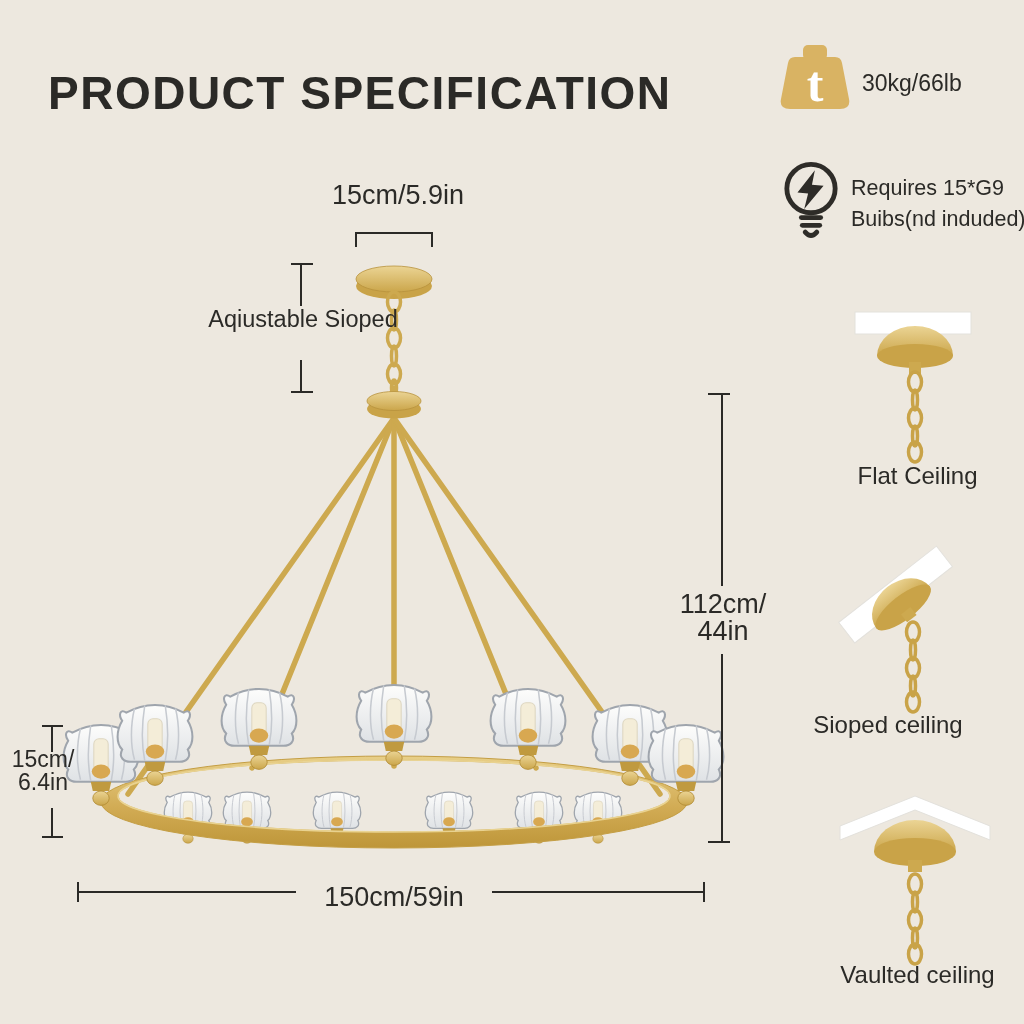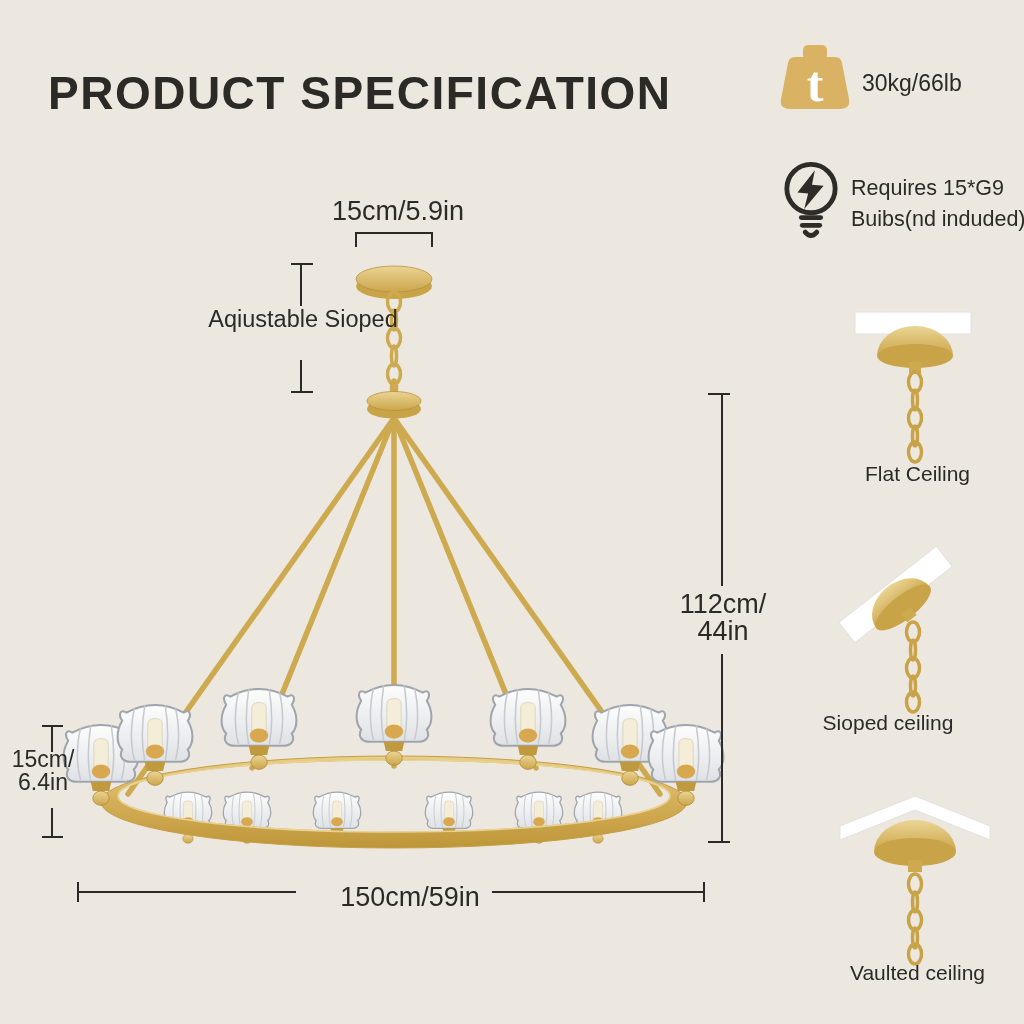--- a/index.html
+++ b/index.html
@@ -15,26 +15,26 @@
   .label{color:#2B2A27;}
   .center{text-align:center;}
   #title{
     left:48px;top:34px;
     font-size:46px;font-weight:bold;letter-spacing:1.5px;
     white-space:nowrap;
     margin-top:32px;
   }
   #weight-value{left:862px;top:70px;font-size:23px;}
   #bulb-text{left:851px;top:173px;font-size:21.5px;line-height:1.42;width:190px;}
-  #dim-canopy{left:294px;top:196px;width:208px;font-size:27px;}
+  #dim-canopy{left:294px;top:180px;width:208px;font-size:27px;}
   #dim-chain{left:196px;top:308px;width:214px;font-size:23.5px;line-height:1.0;}
   #dim-height{left:657px;top:591px;width:132px;font-size:27px;line-height:1.0;}
   #dim-shade{left:2px;top:748px;width:82px;font-size:23px;line-height:1.0;}
-  #dim-diameter{left:312px;top:882px;width:196px;font-size:27px;}
-  .mount-label{font-size:21px;}
+  #dim-diameter{left:296px;top:882px;width:196px;font-size:27px;}
+  .mount-label{font-size:24px;}
   #mount-label-flat{left:835px;top:462px;width:165px;}
   #mount-label-sloped{left:798px;top:711px;width:180px;}
   #mount-label-vaulted{left:825px;top:961px;width:185px;}
   svg{display:block;}
 </style>
 </head>
 <body>
 
 <svg class="abs" style="left:0;top:0" width="1024" height="1024" viewBox="0 0 1024 1024">
   <defs>

